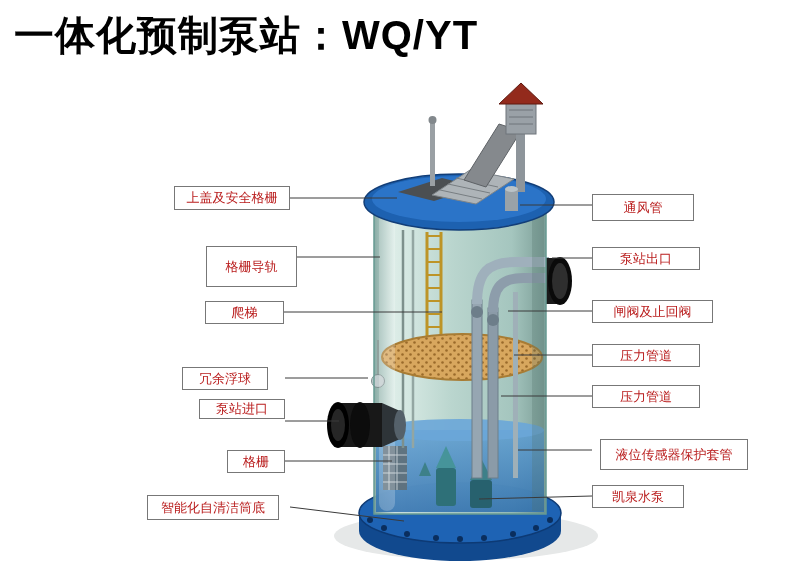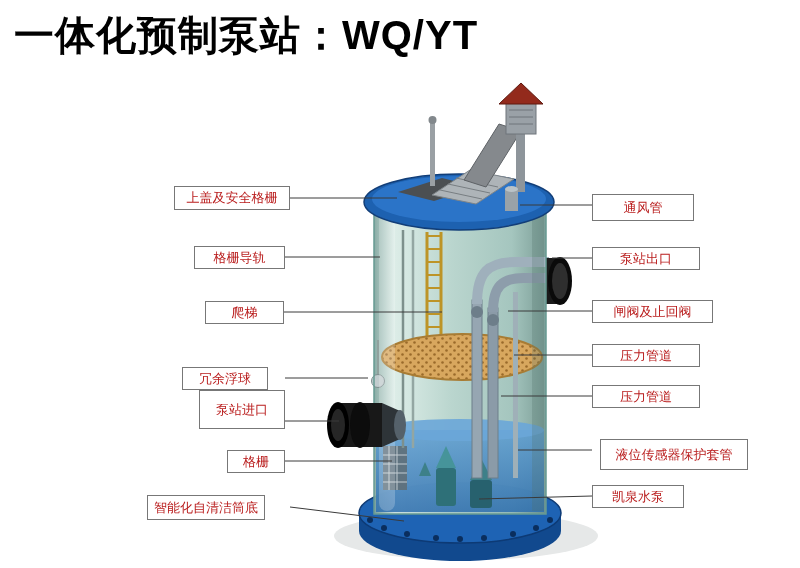--- a/index.html
+++ b/index.html
@@ -176,26 +176,26 @@
       <line class="connector" x1="592" y1="258" x2="552" y2="258"></line>
       <line class="connector" x1="592" y1="311" x2="508" y2="311"></line>
       <line class="connector" x1="592" y1="355" x2="514" y2="355"></line>
       <line class="connector" x1="592" y1="396" x2="501" y2="396"></line>
       <line class="connector" x1="592" y1="450" x2="518" y2="450"></line>
       <line class="connector" x1="592" y1="496" x2="479" y2="499"></line>
     </g>
   </svg>
 
   <div class="label-box" style="left:174px;top:186px;width:116px;height:24px">上盖及安全格栅</div>
-  <div class="label-box" style="left:194px;top:246px;width:91px;height:23px">格栅导轨</div>
+  <div class="label-box" style="left:206px;top:246px;width:91px;height:41px">格栅导轨</div>
   <div class="label-box" style="left:205px;top:301px;width:79px;height:23px">爬梯</div>
   <div class="label-box" style="left:182px;top:367px;width:86px;height:23px">冗余浮球</div>
-  <div class="label-box" style="left:199px;top:390px;width:86px;height:39px">泵站进口</div>
+  <div class="label-box" style="left:199px;top:399px;width:86px;height:20px">泵站进口</div>
   <div class="label-box" style="left:227px;top:450px;width:58px;height:23px">格栅</div>
-  <div class="label-box" style="left:147px;top:495px;width:118px;height:25px">智能化自清洁筒底</div>
+  <div class="label-box" style="left:147px;top:495px;width:132px;height:25px">智能化自清洁筒底</div>
 
   <div class="label-box" style="left:592px;top:194px;width:102px;height:27px">通风管</div>
   <div class="label-box" style="left:592px;top:247px;width:108px;height:23px">泵站出口</div>
   <div class="label-box" style="left:592px;top:300px;width:121px;height:23px">闸阀及止回阀</div>
   <div class="label-box" style="left:592px;top:344px;width:108px;height:23px">压力管道</div>
   <div class="label-box" style="left:592px;top:385px;width:108px;height:23px">压力管道</div>
   <div class="label-box" style="left:600px;top:439px;width:148px;height:31px">液位传感器保护套管</div>
   <div class="label-box" style="left:592px;top:485px;width:92px;height:23px">凯泉水泵</div>
 
 </div>

